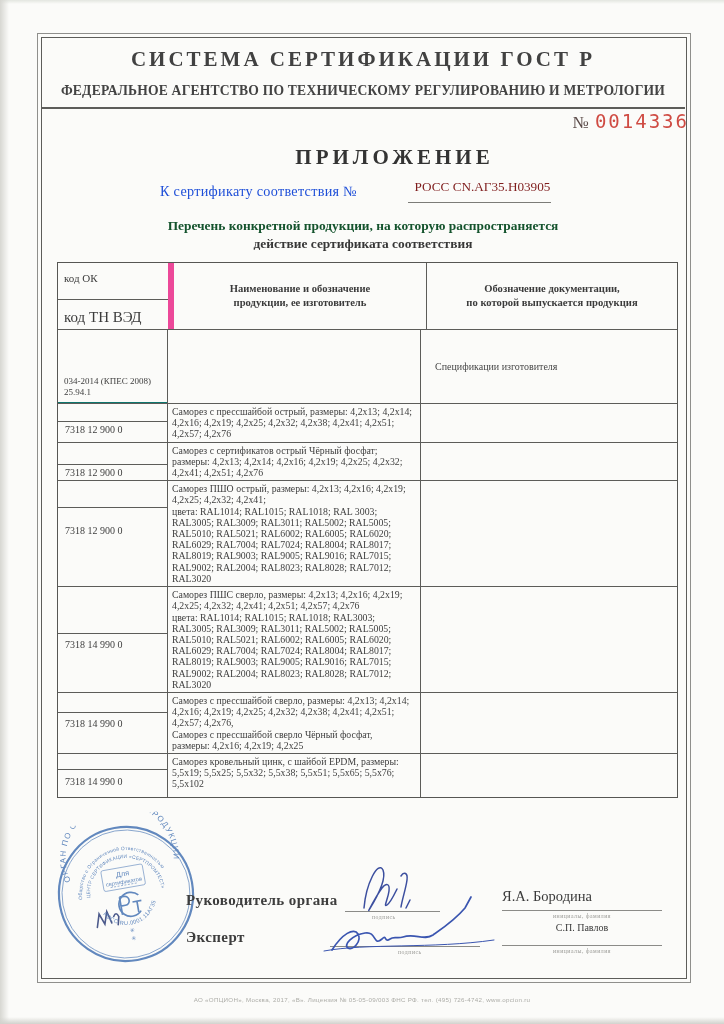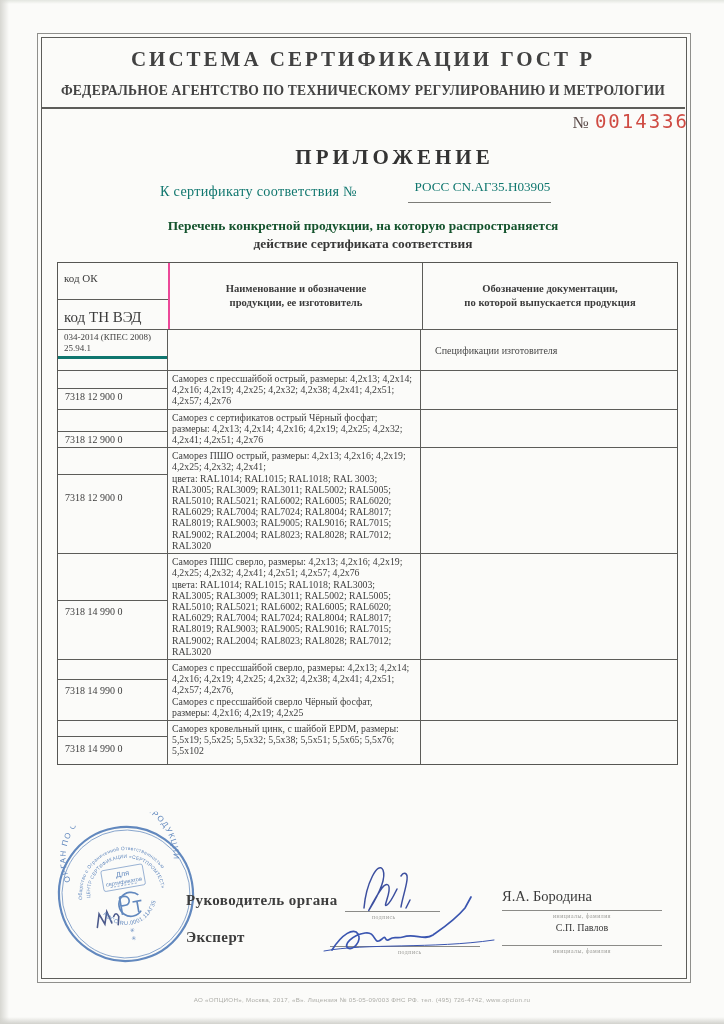--- a/index.html
+++ b/index.html
@@ -23,42 +23,42 @@
   
   #hdr1{left:37px;top:47px;width:652px;text-align:center;font-weight:bold;font-size:21px;letter-spacing:3px;color:#414141;}
   #hdr2{left:37px;top:83px;width:652px;text-align:center;font-weight:bold;font-size:13.6px;letter-spacing:0.2px;color:#434343;}
 
   
   #doc-number{top:110px;right:35px;white-space:nowrap;margin-left:28px;}
   #doc-number .no{font-size:17px;color:#5a4a48;margin-right:6px;}
   #doc-number .val{font-family:"DejaVu Sans Mono",monospace;font-size:19px;letter-spacing:2px;font-weight:normal;}
 
   #title-main{left:37px;top:145px;width:715px;text-align:center;font-weight:bold;font-size:21px;letter-spacing:4px;color:#333;}
-  #cert-label{left:160px;top:183px;font-size:14.2px;color:#0f766e;letter-spacing:0.3px;}
-  #cert-number{left:410px;top:179px;width:145px;text-align:center;font-size:13.2px;color:#0f766e;}
+  #cert-label{left:160px;top:183px;font-size:14.2px;color:#1d4ed8;letter-spacing:0.3px;}
+  #cert-number{left:410px;top:179px;width:145px;text-align:center;font-size:13.2px;color:#7f1d1d;}
   #cert-underline{left:408px;top:202px;width:143px;height:1px;background:#7c7c78;}
   #subtitle1{left:37px;top:218px;width:652px;text-align:center;font-weight:bold;font-size:13.4px;color:#14532d;}
   #subtitle2{left:37px;top:236px;width:652px;text-align:center;font-weight:bold;font-size:13.4px;color:#373737;}
 
   
   #table{left:57px;top:262px;width:619px;border:1.3px solid #565653;background:transparent;}
   .thead{display:flex;min-height:66px;}
-  .hc1{width:110px;border-right:2px solid #ec4899;display:flex;flex-direction:column;}
+  .hc1{width:110px;border-right:6px solid #ec4899;display:flex;flex-direction:column;}
   .hc1 .h1top{height:37px;border-bottom:1px solid #5c5c59;padding:9px 2px 0 6px;font-size:11px;box-sizing:border-box;}
   .hc1 .h1bot{flex:1;padding:9px 2px 0 6px;font-size:15px;box-sizing:border-box;}
   .hc2{width:253px;border-right:1px solid #5c5c59;display:flex;align-items:center;justify-content:center;text-align:center;font-weight:bold;font-size:10.6px;line-height:14px;white-space:pre-line;padding:2px 6px;box-sizing:border-box;}
   .hc3{flex:1;display:flex;align-items:center;justify-content:center;text-align:center;font-weight:bold;font-size:10.6px;line-height:14px;white-space:pre-line;padding:2px 6px;box-sizing:border-box;}
 
   .trow{display:flex;border-top:1px solid #5c5c59;}
   .c1{width:110px;border-right:1px solid #5c5c59;display:flex;flex-direction:column;box-sizing:border-box;}
   .c2{width:253px;border-right:1px solid #5c5c59;font-size:9.8px;line-height:11.2px;padding:2px 3px 2px 4px;box-sizing:border-box;white-space:pre-line;color:#3e3e3e;}
   .c3{flex:1;font-size:10px;padding:2px 4px 2px 14px;box-sizing:border-box;display:flex;align-items:center;color:#474747;}
   .spacer{border-bottom:1px solid #5c5c59;}
   .codeB{font-size:10px;padding:2px 2px 0 7px;color:#3e3e3e;}
-  .codeA{height:29px;border-bottom:3px solid #0f766e;padding:2px 2px 0 6px;font-size:9px;line-height:11px;white-space:pre-line;box-sizing:border-box;color:#3e3e3e;}
+  .codeA{height:29px;border-bottom:1px solid #0f766e;padding:2px 2px 0 6px;font-size:9px;line-height:11px;white-space:pre-line;box-sizing:border-box;color:#3e3e3e;margin-top:44px;}
   .r0{min-height:40px;}.r1{min-height:35px;}.r2{min-height:35px;}.r3{min-height:105px;}
   .r4{min-height:101px;}.r5{min-height:57px;}.r6{min-height:43px;}
   .r1 .spacer{height:17px;}.r2 .spacer{height:21px;}.r3 .spacer{height:26px;}
   .r4 .spacer{height:46px;}.r5 .spacer{height:19px;}.r6 .spacer{height:15px;}
   .r3 .codeB{padding-top:17px;}.r4 .codeB{padding-top:5px;}.r5 .codeB{padding-top:5px;}.r6 .codeB{padding-top:6px;}
 
   
   #role1{left:186px;top:892px;font-weight:bold;font-size:15px;color:#3d3d3d;letter-spacing:0.4px;}
   #role2{left:186px;top:929px;font-weight:bold;font-size:15px;color:#3d3d3d;letter-spacing:0.4px;}
   .sigline{height:1px;background:#8b8b88;}

